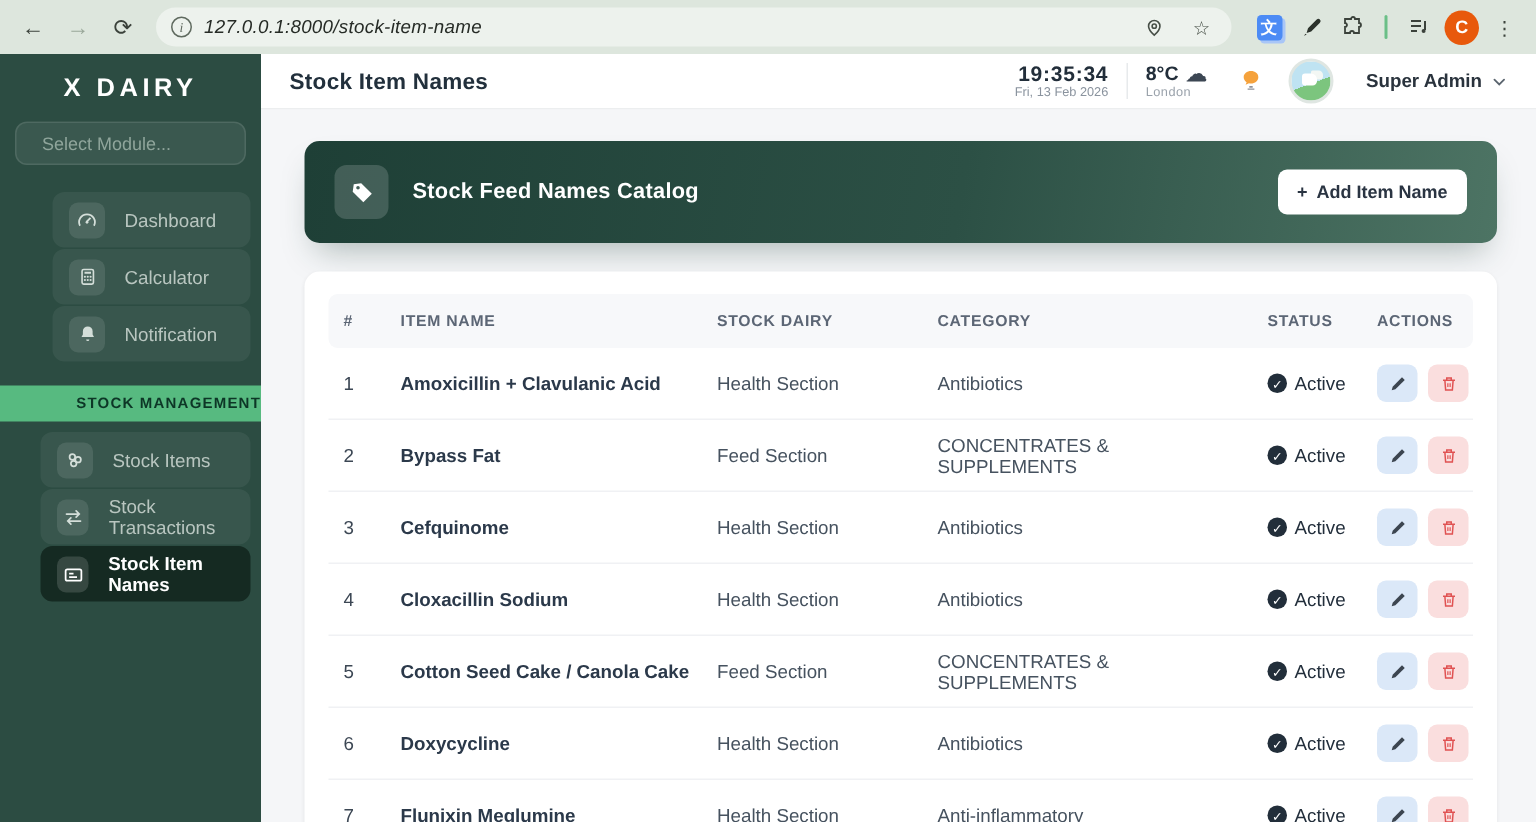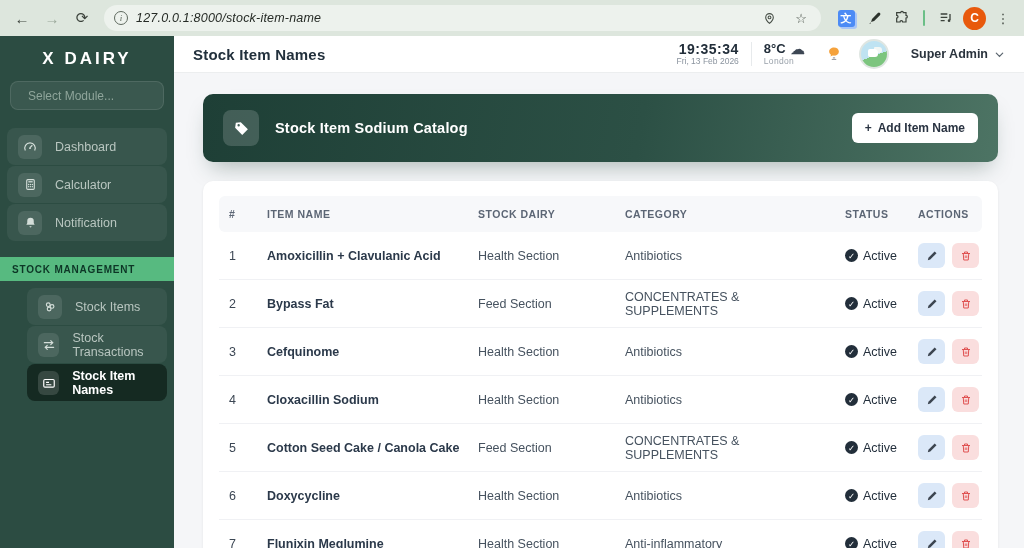--- a/index.html
+++ b/index.html
@@ -24,29 +24,29 @@
               display:flex; align-items:center; justify-content:center; }
 
   
   .app { display:flex; height:512px; }
 
   
   .sidebar { width:174px; background:#2c4c42; flex-shrink:0; display:flex; flex-direction:column; color:#c9d4cf; }
   .brand { color:#fff; font-size:17px; font-weight:bold; letter-spacing:3px; text-align:center; padding:13px 0 9px; }
   .module-select { margin:3px 10px 0; height:29px; background:rgba(255,255,255,.07); border:1px solid rgba(255,255,255,.10);
                    border-radius:8px; color:#8fa59b; font-size:12px; display:flex; align-items:center; padding-left:17px; cursor:pointer; }
-  .nav-group { margin-top:17px; }
+  .nav-group { margin-top:17px;padding-left:28px; }
   .side-item { margin:1px 7px; height:37px; background:rgba(255,255,255,.06); border-radius:8px; display:flex;
                align-items:center; gap:13px; padding-left:11px; font-size:12.5px; color:#b9c6c0; cursor:pointer; }
   .side-item .ibox { width:24px; height:24px; border-radius:6px; background:rgba(255,255,255,.10); display:flex;
                      align-items:center; justify-content:center; color:#d4ded9; }
   .side-item.active { background:#152a22; color:#fff; font-weight:bold; }
   .side-item.active .ibox { background:rgba(255,255,255,.14); color:#fff; }
   .section-banner { margin-top:15px; height:24px; background:#57ba80; color:#0d3626; font-size:10px; font-weight:bold;
-                    letter-spacing:.8px; display:flex; align-items:center; padding-left:12px; }
+                    letter-spacing:.8px; display:flex; align-items:center; padding-left:12px;justify-content:flex-end; }
   .sub-group { margin-top:6px;padding-left:20px; }
 
   
   .main { flex:1; display:flex; flex-direction:column; min-width:0; }
   .topbar { height:37px; background:#fff; border-bottom:1px solid #eceeef; display:flex; align-items:center; padding:0 19px; flex-shrink:0; }
   .page-title { font-size:15px; font-weight:bold; color:#22303c; letter-spacing:.2px; }
   .topbar-right { margin-left:auto; display:flex; align-items:center; }
   .clock { text-align:right; line-height:1.15; }
   .clock .t { font-size:14px; font-weight:bold; color:#222e3a; letter-spacing:.5px; }
   .clock .d { font-size:8.5px; color:#8a939e; }
@@ -247,21 +247,21 @@
     </div>
 
     <div class="content">
 
       <div class="hero">
         <div class="tag-box">
           <svg width="17" height="17" viewBox="0 0 24 24" fill="#fff">
               <path d="M11 3 4 4l-1 7 10 10 8-8L11 3zm-3 6a1.7 1.7 0 1 1 0-3.4A1.7 1.7 0 0 1 8 9z"></path>
             </svg>
         </div>
-        <div class="hero-title">Stock Item Sodium Catalog</div>
+        <div class="hero-title">Stock Feed Names Catalog</div>
         <button class="add-btn">
           <span>+</span>
           <span>Add Item Name</span>
         </button>
       </div>
 
       <div class="table-card">
         <div class="grid-row thead">
           <div class="th">#</div>
           <div class="th">ITEM NAME</div>

